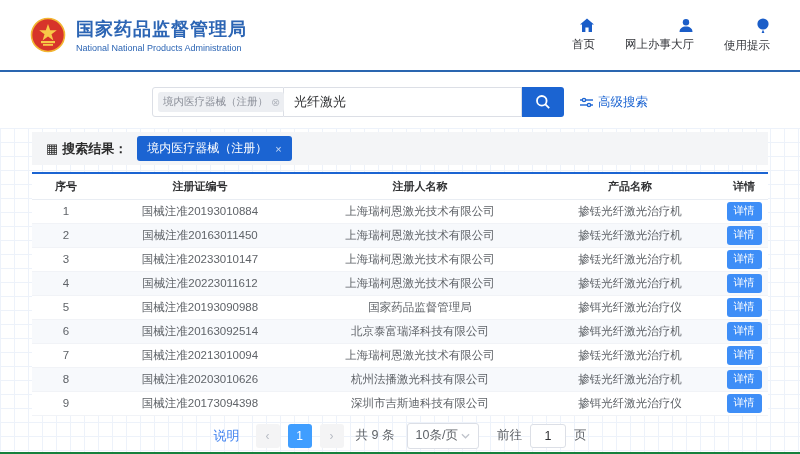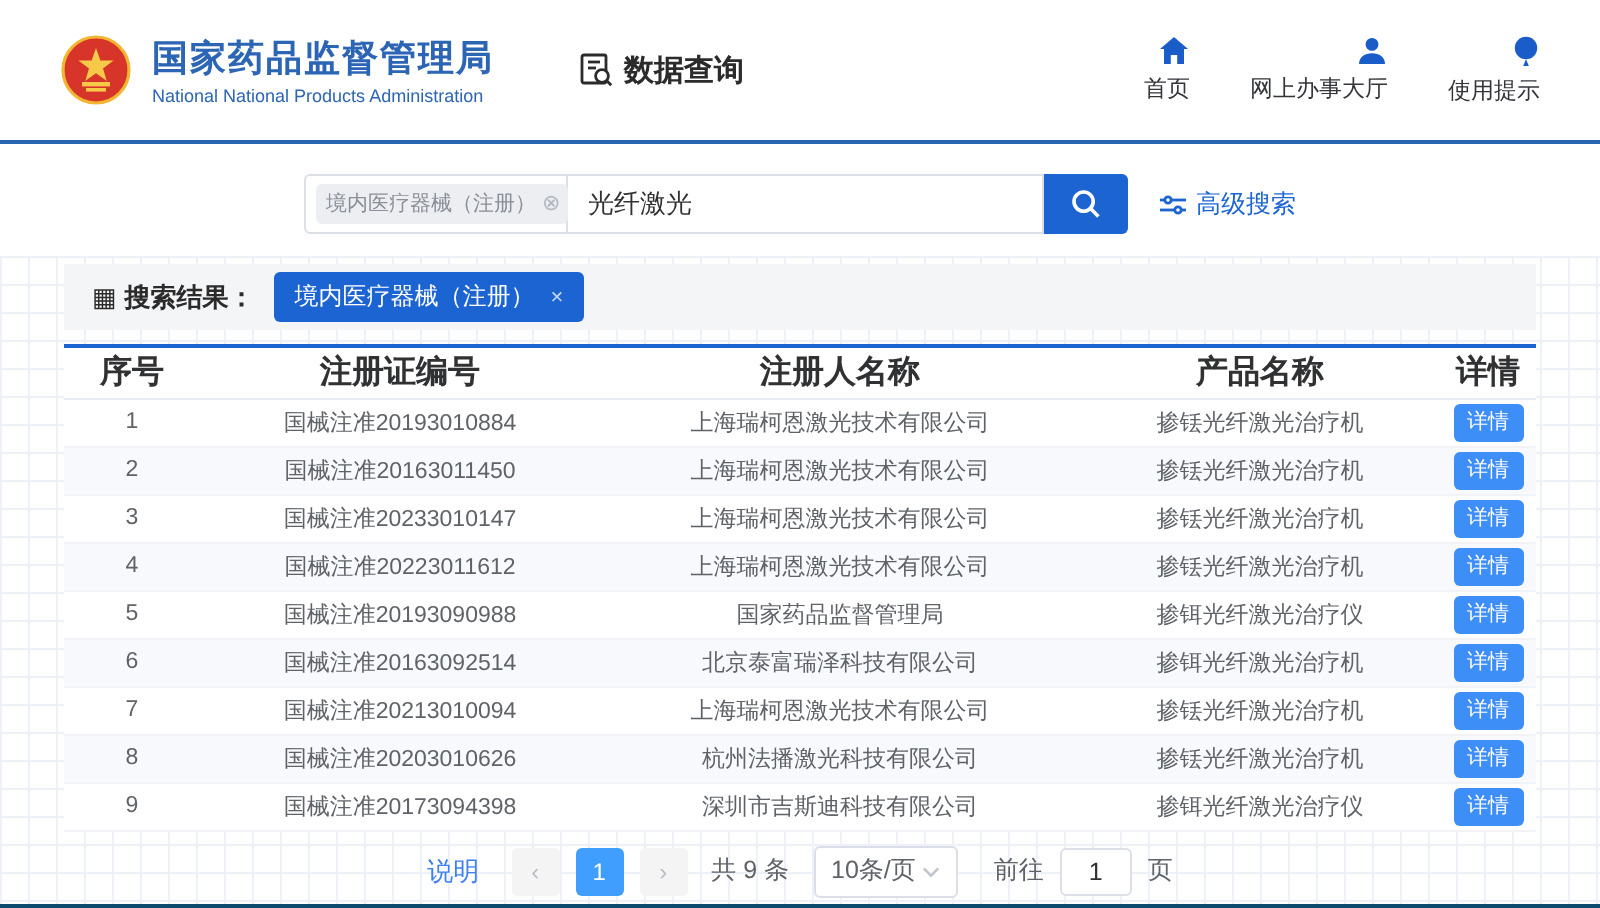--- a/index.html
+++ b/index.html
@@ -1,18 +1,18 @@
 <!DOCTYPE html>
 <html><head>
 <meta charset="utf-8">
 <style>
   * { margin:0; padding:0; box-sizing:border-box; }
   html,body { width:800px; height:454px; overflow:hidden; background:#fff;
     font-family:"Liberation Sans","DejaVu Sans",sans-serif; }
-  .page { position:relative; width:800px; height:454px; background:#0c4a6e; }
+  .page { position:relative; width:800px; height:454px; background:#15803d; }
 
   
   .header { height:72px; display:flex; align-items:center; justify-content:space-between;
     padding:0 30px 0 30px; background:#fff; border-bottom:2px solid #2a66b0; }
   .header-left { display:flex; align-items:center; }
   .emblem { width:36px; height:36px; flex:0 0 auto; }
   .org { margin-left:10px; }
   .org-cn { font-size:18px; font-weight:bold; color:#2c65b4; letter-spacing:1px; }
   .org-en { font-size:9px; color:#2c65b4; margin-top:2px; }
   .app-title { display:flex; align-items:center; gap:5px; margin-left:42px;
@@ -53,21 +53,21 @@
   .filter-tag { background:#1b64d2; color:#fff; font-size:12px; border-radius:3px;
     padding:4px 10px; display:flex; align-items:center; gap:8px; cursor:pointer; }
   .filter-tag .x { font-size:11px; opacity:.75; }
 
   
   .results-table { width:736px; margin:7px auto 0; border-collapse:collapse;
     border-top:2px solid #1b64d2; background:#fff; table-layout:fixed; }
   .results-table col.c-no{width:68px} .results-table col.c-reg{width:200px}
   .results-table col.c-name{width:240px} .results-table col.c-prod{width:180px}
   .results-table col.c-det{width:48px}
-  .results-table th { height:26px; font-size:16px; font-weight:bold; color:#303133;
+  .results-table th { height:26px; font-size:11px; font-weight:bold; color:#303133;
     border-bottom:1px solid #e9edf3; text-align:center; background:#fff; }
   .results-table td { height:24px; font-size:11.5px; color:#5f6368; text-align:center;
     border-bottom:1px solid #f1f3f7; white-space:nowrap; overflow:hidden; }
   .results-table tbody tr:nth-child(even) td { background:#f7f9fc; }
   .detail-btn { background:#3e8ef7; color:#fff; border:none; border-radius:3px;
     font-size:10.5px; padding:2.5px 7px; cursor:pointer; }
 
   
   .pagination { display:flex; justify-content:center; align-items:center; gap:8px;
     margin-top:7px; font-size:12.5px; color:#5f6368; }
@@ -97,32 +97,20 @@
           <circle cx="18" cy="18" r="16.5" fill="#d7342a" stroke="#f2b632" stroke-width="1.6"></circle>
           <polygon points="18,7 20.2,13.2 26.8,13.2 21.5,17.2 23.4,23.5 18,19.6 12.6,23.5 14.5,17.2 9.2,13.2 15.8,13.2" fill="#f7c948"></polygon>
           <rect x="11" y="24" width="14" height="2.2" fill="#f7c948"></rect>
           <rect x="13" y="27" width="10" height="1.8" fill="#f7c948"></rect>
         </svg>
       </div>
       <div class="org">
         <div class="org-cn">国家药品监督管理局</div>
         <div class="org-en">National National Products Administration</div>
       </div>
-      <div class="app-title">
-        <span>
-          <svg width="18" height="18" viewBox="0 0 18 18" fill="none" stroke="#2b2b2b" stroke-width="1.4">
-            <rect x="2" y="1.5" width="12" height="14" rx="1"></rect>
-            <line x1="5" y1="5" x2="11" y2="5"></line>
-            <line x1="5" y1="8" x2="9" y2="8"></line>
-            <circle cx="12" cy="12" r="3.2" fill="#fff"></circle>
-            <line x1="14.3" y1="14.3" x2="16.6" y2="16.6"></line>
-          </svg>
-        </span>
-        <span>数据查询</span>
-      </div>
     </div>
     <div class="header-nav">
       <div class="nav-item">
         <span>
           <svg width="16" height="15" viewBox="0 0 16 15">
               <path d="M8 0.5 L15 6.5 H13 V14 H9.6 V9.5 H6.4 V14 H3 V6.5 H1 Z" fill="#1a5dc8"></path>
             </svg>
         </span>
         <span class="lbl">首页</span>
       </div>

